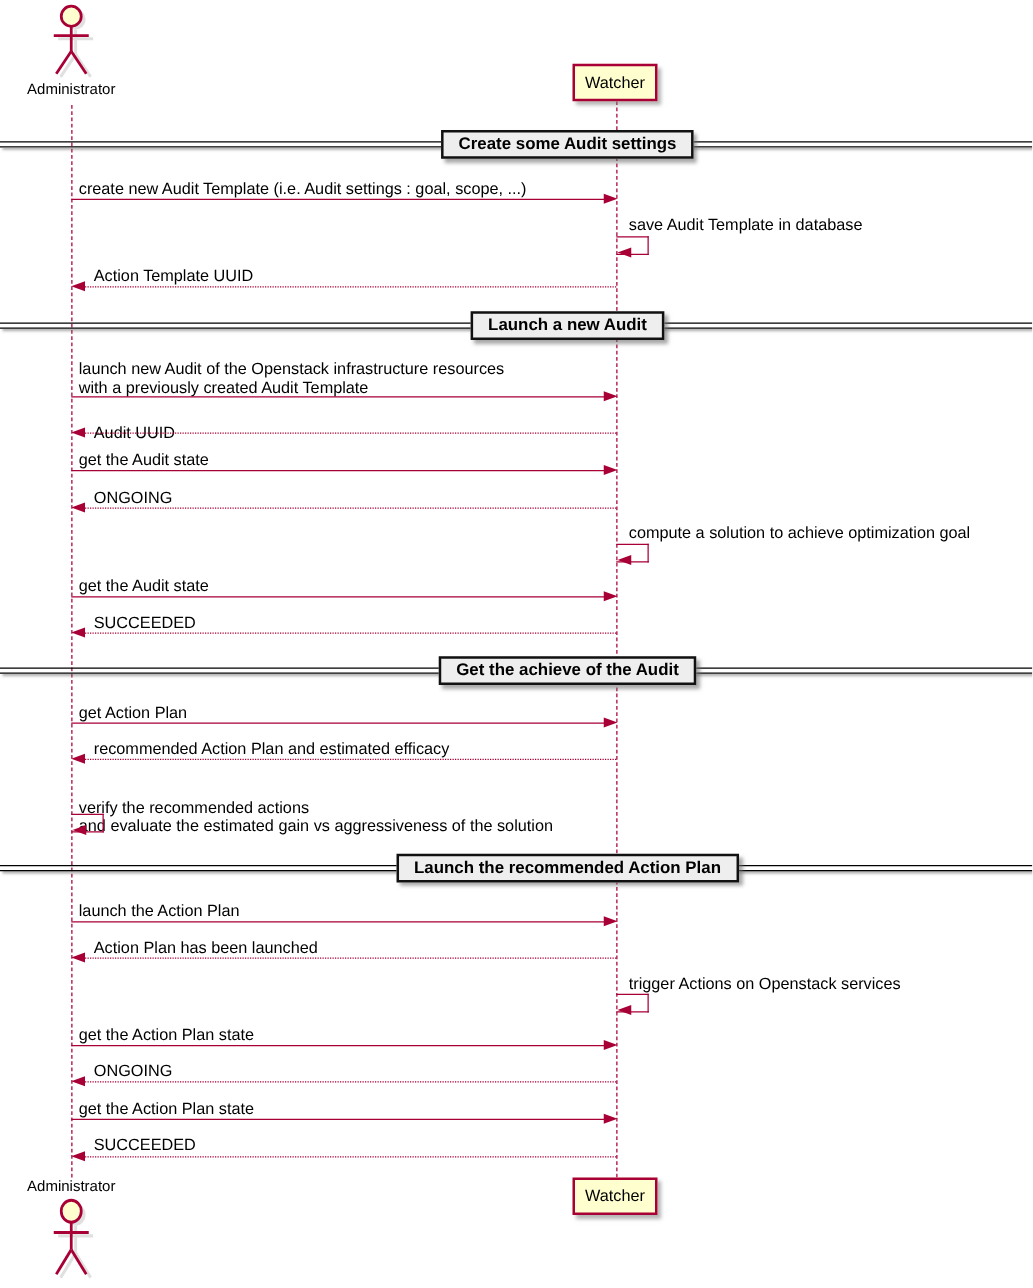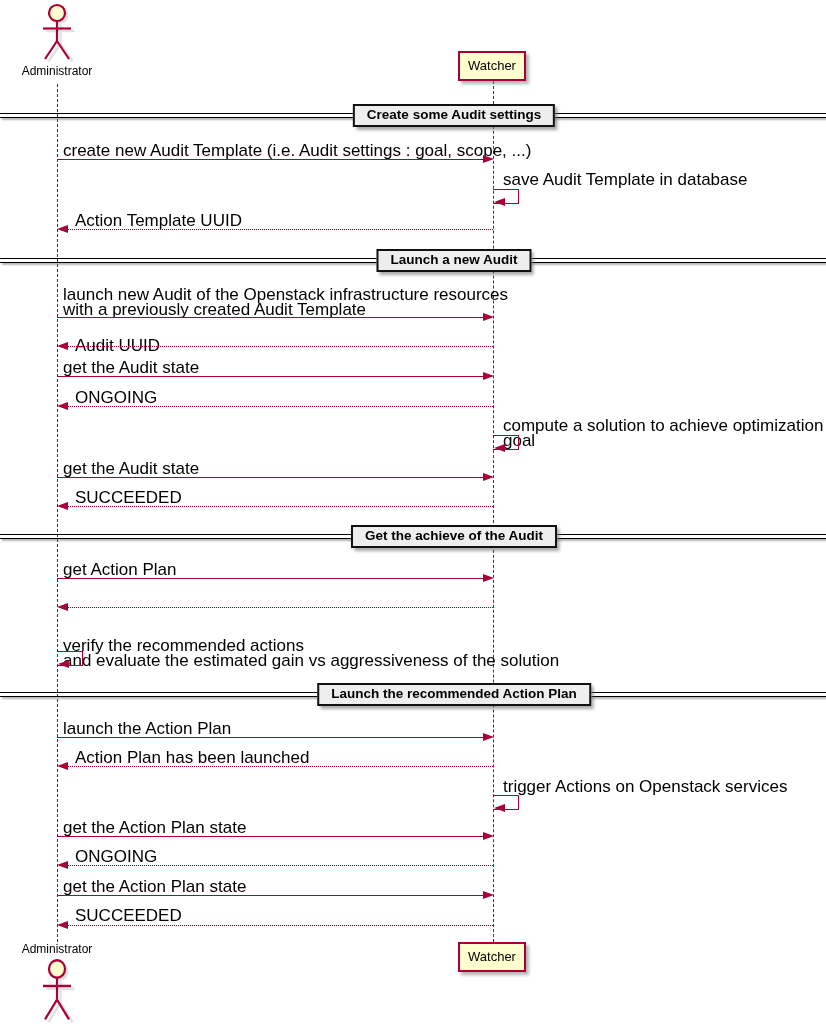--- a/index.html
+++ b/index.html
@@ -27,21 +27,21 @@
     border-top:1px solid #000;border-bottom:1px solid #000;
     box-shadow:2px 2px 2px rgba(110,110,110,.5);
   }
   .divider-box{
     position:absolute;left:410px;transform:translateX(-50%);
     background:var(--divider_fill);border:2px solid #111;
     padding:1px 12px 3px;font-size:13.5px;font-weight:bold;white-space:nowrap;
     box-shadow:3px 3px 3px rgba(110,110,110,.6);
     margin-left:44px;
   }
-  .msg-text{position:absolute;font-size:17px;line-height:15px;white-space:pre-line;}
+  .msg-text{position:absolute;font-size:13px;line-height:15px;white-space:pre-line;}
   .mline{position:absolute;height:0;border-top:1px solid var(--accent);}
   .mline.reply{border-top-style:dotted;}
   .ahead{position:absolute;width:0;height:0;border-top:4px solid transparent;border-bottom:4px solid transparent;}
   .ahead.right{border-left:11px solid var(--accent);}
   .ahead.left{border-right:11px solid var(--accent);}
   .selfloop{position:absolute;width:25px;height:13px;border:1px solid var(--accent);border-left:none;}
   svg{display:block;}
 </style>
 </head>
 <body>
@@ -119,20 +119,21 @@
   <div class="mline reply" style="left:62px;top:506px;width:431px"></div>
   <div class="ahead left" style="left:57px;top:502px"></div>
 
   <div class="divider-lines" style="top:534px"></div>
   <div class="divider-box" style="top:525px">Get the achieve of the Audit</div>
 
   <div class="msg-text" style="left:63px;top:562px">get Action Plan</div>
   <div class="mline" style="left:57px;top:578px;width:427px"></div>
   <div class="ahead right" style="left:483px;top:574px"></div>
 
+  <div class="msg-text" style="left:75px;top:591px">recommended Action Plan and estimated efficacy</div>
   <div class="mline reply" style="left:62px;top:607px;width:431px"></div>
   <div class="ahead left" style="left:57px;top:603px"></div>
 
   <div class="msg-text" style="left:63px;top:638px">verify the recommended actions
 and evaluate the estimated gain vs aggressiveness of the solution</div>
   <div class="selfloop" style="left:57px;top:651px"></div>
   <div class="ahead left" style="left:58px;top:660px"></div>
 
   <div class="divider-lines" style="top:692px"></div>
   <div class="divider-box" style="top:683px">Launch the recommended Action Plan</div>

